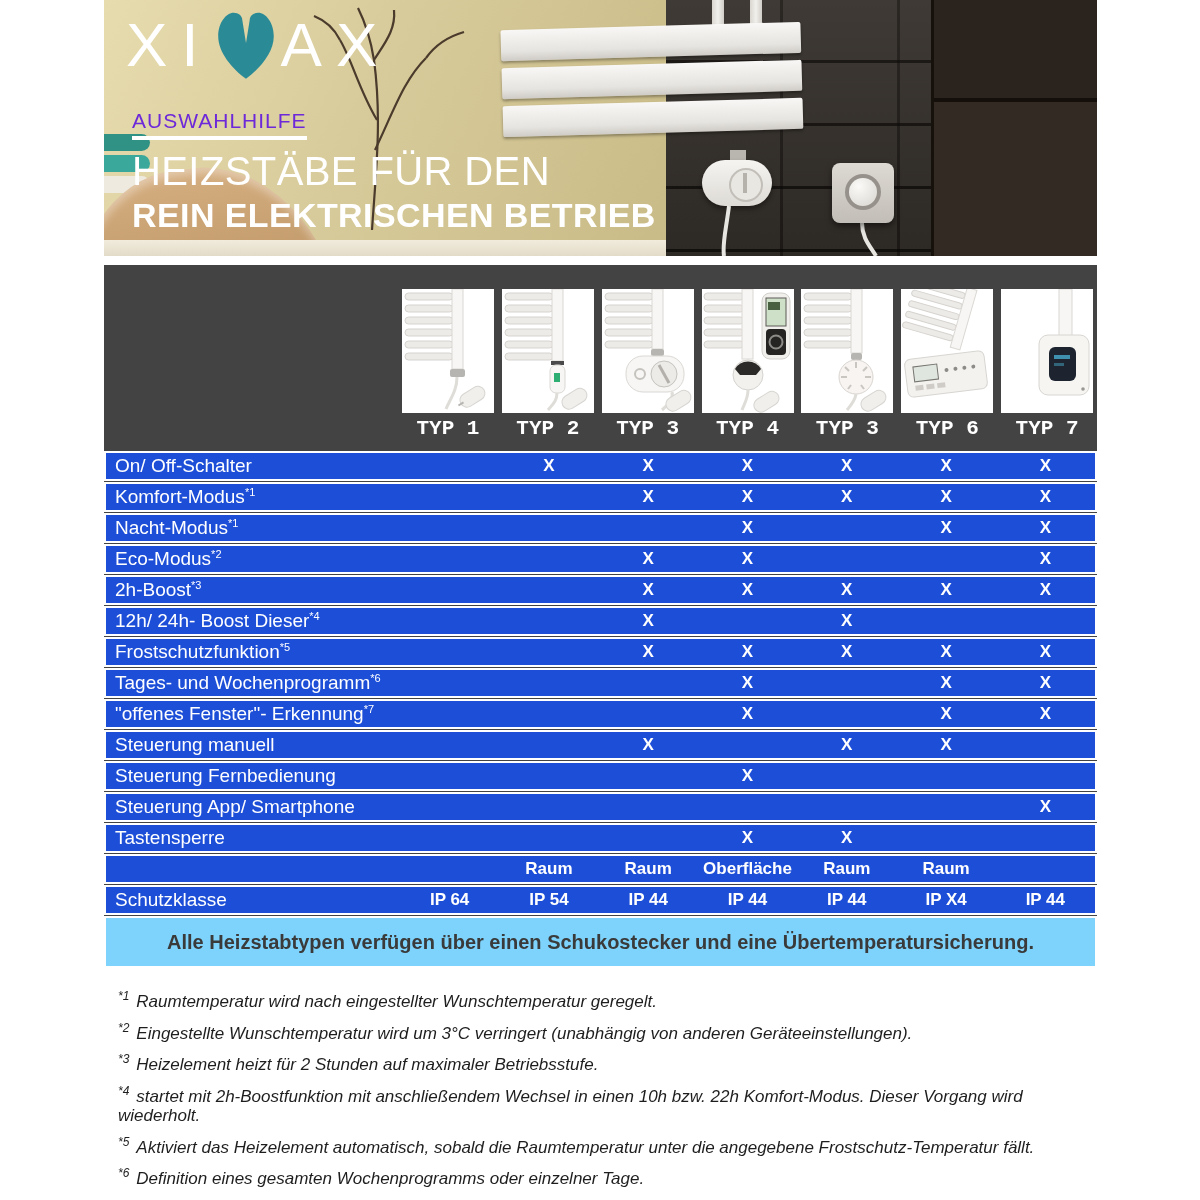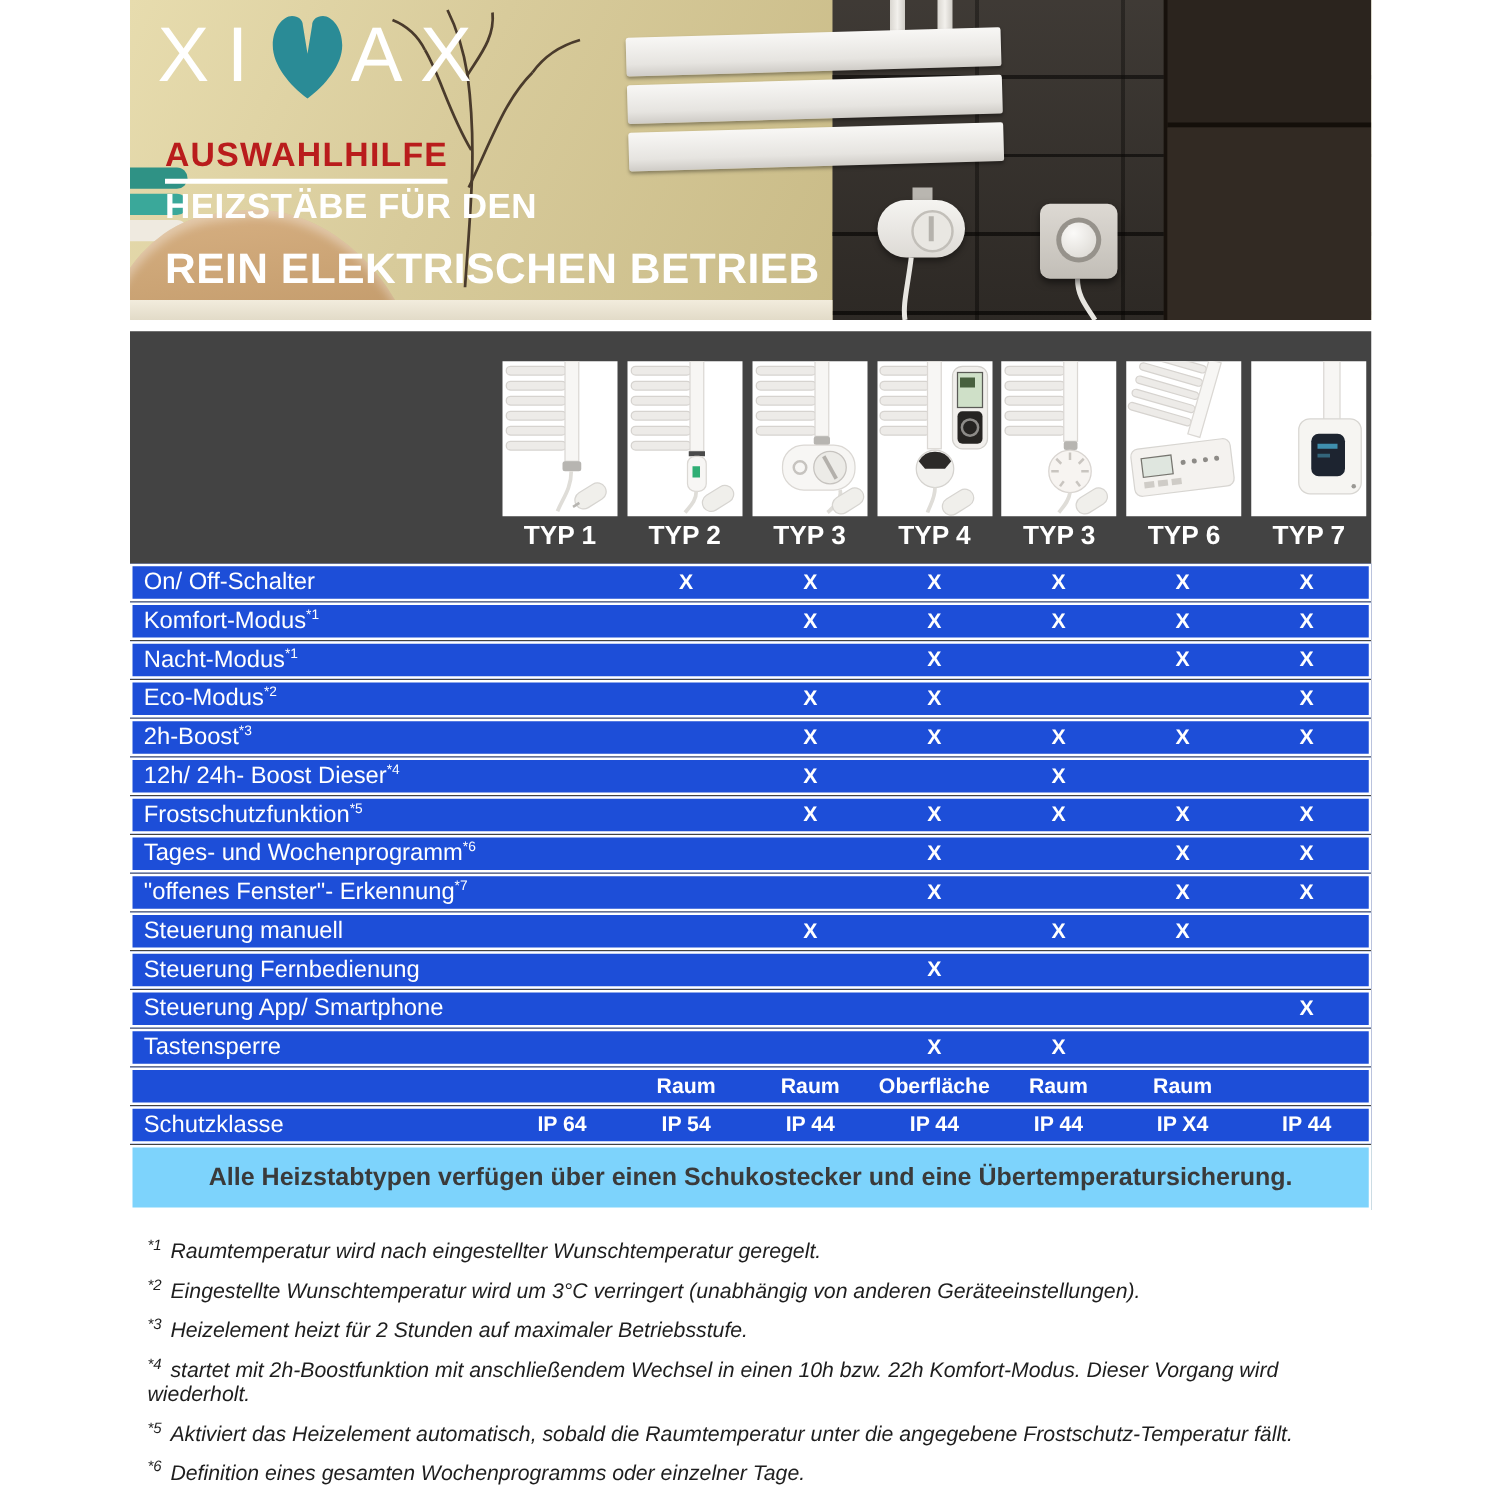--- a/index.html
+++ b/index.html
@@ -37,30 +37,30 @@
   .towel{height:17px;margin-bottom:4px;border-radius:4px 9px 9px 4px;}
   .chair{position:absolute;left:-34px;top:168px;width:264px;height:170px;transform:rotate(-7deg);
         background:linear-gradient(#d5ae80,#b68e5d);border-radius:46% 54% 0 0 / 92% 108% 0 0;
         box-shadow:inset 0 6px 8px rgba(255,255,255,.35);}
   .surface{position:absolute;left:0;top:240px;width:562px;height:16px;background:linear-gradient(#f2ecdd,#e2dbc8);}
   .branches{position:absolute;left:150px;top:0;width:290px;height:230px;}
   
   .logo{position:absolute;left:22px;top:12px;display:flex;align-items:flex-start;color:#fff;
         font-size:62px;font-weight:500;letter-spacing:14px;line-height:66px;text-align:right;}
   .logo svg{margin:-3px 4px 0 2px;}
-  .hero-sub{position:absolute;left:28px;top:109px;display:inline-block;color:#b91c1c;font-size:27px;font-weight:700;
+  .hero-sub{position:absolute;left:28px;top:109px;display:inline-block;color:#6d28d9;font-size:21px;font-weight:400;
         letter-spacing:1px;padding-bottom:3px;border-bottom:4px solid #fff;}
-  .hero-t1{position:absolute;left:28px;top:149px;color:#fff;font-size:28px;font-weight:700;letter-spacing:.4px;}
+  .hero-t1{position:absolute;left:28px;top:149px;color:#fff;font-size:40px;font-weight:400;letter-spacing:.4px;}
   .hero-t2{position:absolute;left:28px;top:196px;color:#fff;font-size:34px;font-weight:700;letter-spacing:.4px;}
   
   #table{position:absolute;left:104px;top:265px;width:993px;height:703px;background:#434343;}
   .head{position:relative;height:186px;padding-left:294px;display:flex;box-sizing:border-box;}
   .head-col{flex:1;position:relative;}
   .prod-box{position:absolute;left:50%;transform:translateX(-50%);top:24px;width:92px;height:124px;background:#fff;}
-  .typ-label{position:absolute;left:0;top:152px;width:100%;text-align:center;color:#fff;font-weight:700;font-size:21px;}
+  .typ-label{position:absolute;left:0;top:152px;width:100%;text-align:center;color:#fff;font-weight:700;font-size:21px;font-family:Liberation Mono, monospace;}
   .rows{}
   .row{display:grid;grid-template-columns:294px repeat(7,1fr);align-items:center;height:30px;
        border:2px solid #fff;background:#1d4ed8;margin-bottom:1px;box-sizing:border-box;}
   .row-label{color:#fff;font-size:19px;padding-left:9px;white-space:nowrap;}
   .row-label sup{font-size:11px;}
   .cell{text-align:center;color:#fff;font-weight:700;font-size:17px;white-space:nowrap;}
   .note{margin-top:1px;border:2px solid #fff;background:#7dd3fc;height:48px;display:flex;align-items:center;
         justify-content:center;color:#3a3a3a;font-weight:700;font-size:20px;}
   
   #footnotes{position:absolute;left:118px;top:987px;width:980px;color:#1e1e1e;}

